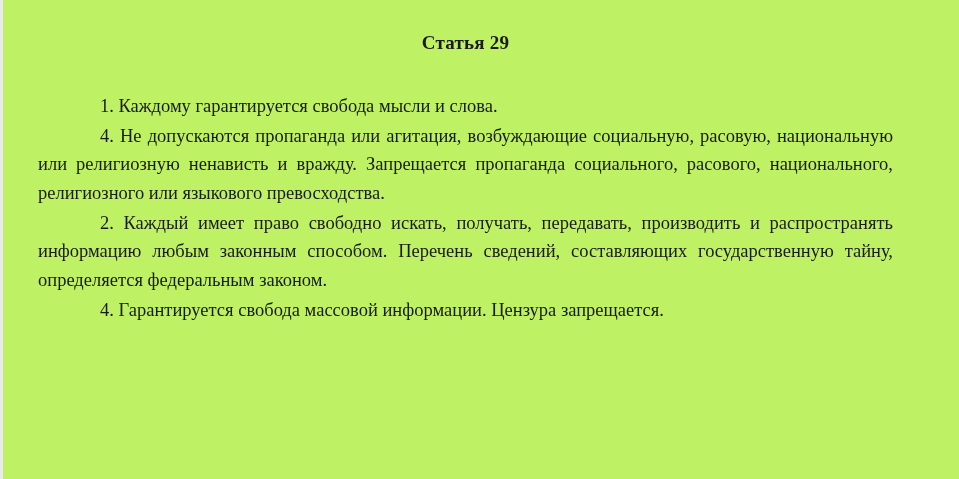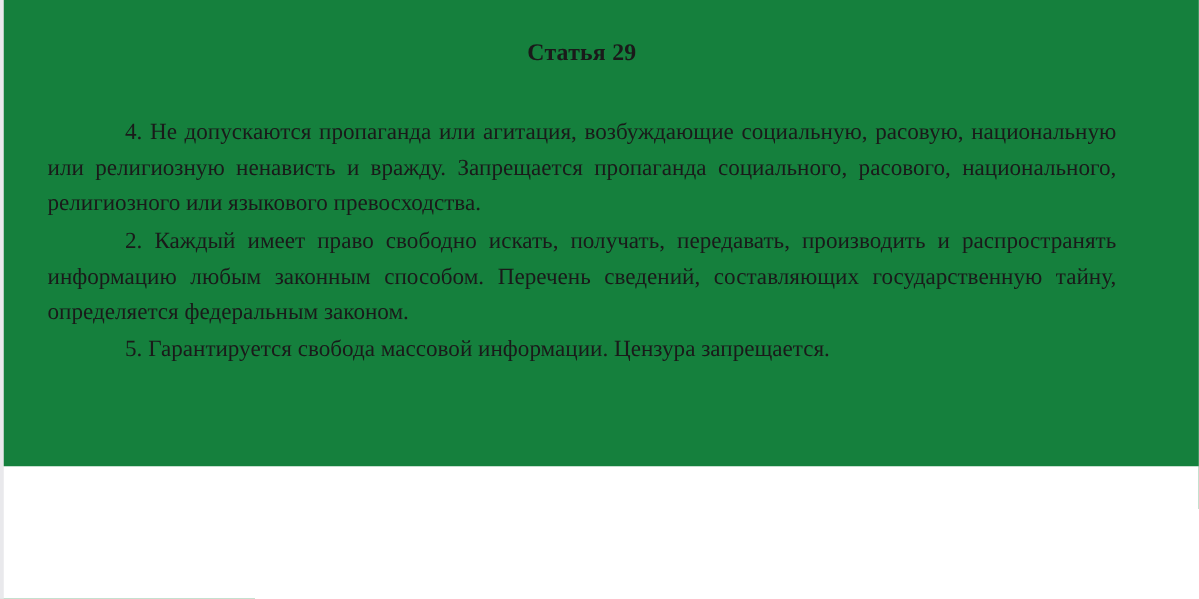--- a/index.html
+++ b/index.html
@@ -10,23 +10,23 @@
     width: 959px;
     height: 479px;
     background: #ffffff;
     font-family: "Liberation Serif", "DejaVu Serif", serif;
     color: #1a1a1a;
     overflow: hidden;
   }
   .page {
     position: relative;
     width: 959px;
-    height: 373px;
+    height: 479px;
     box-sizing: border-box;
-    background: #15803d;
+    background: #bef264;
   }
   .left-rule {
     position: absolute;
     left: 0;
     top: 0;
     width: 3px;
     height: 479px;
     background: #e9e9ec;
   }
   .content {
@@ -61,19 +61,20 @@
 
 <div class="page">
 
   <div class="left-rule"></div>
 
   <div class="content">
 
     <h1 class="doc-title">Статья 29</h1>
 
     <div class="paragraphs">
+      <p class="para">1. Каждому гарантируется свобода мысли и слова.</p>
       <p class="para">4. Не допускаются пропаганда или агитация, возбуждающие социальную, расовую, национальную или религиозную ненависть и вражду. Запрещается пропаганда социального, расового, национального, религиозного или языкового превосходства.</p>
       <p class="para">2. Каждый имеет право свободно искать, получать, передавать, производить и распространять информацию любым законным способом. Перечень сведений, составляющих государственную тайну, определяется федеральным законом.</p>
-      <p class="para">5. Гарантируется свобода массовой информации. Цензура запрещается.</p>
+      <p class="para">4. Гарантируется свобода массовой информации. Цензура запрещается.</p>
     </div>
 
   </div>
 </div>
 
 </body></html>

